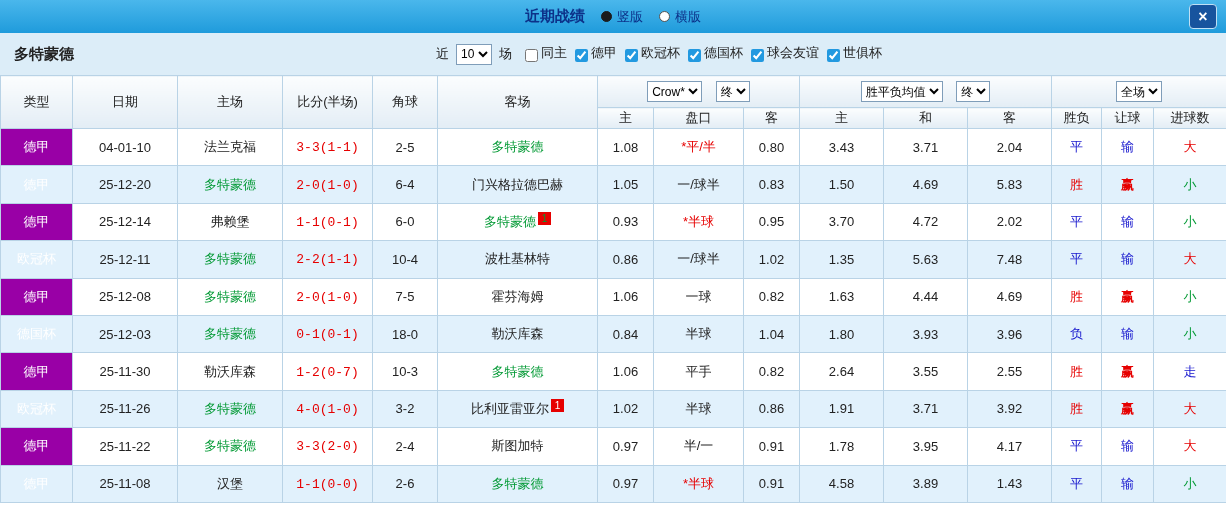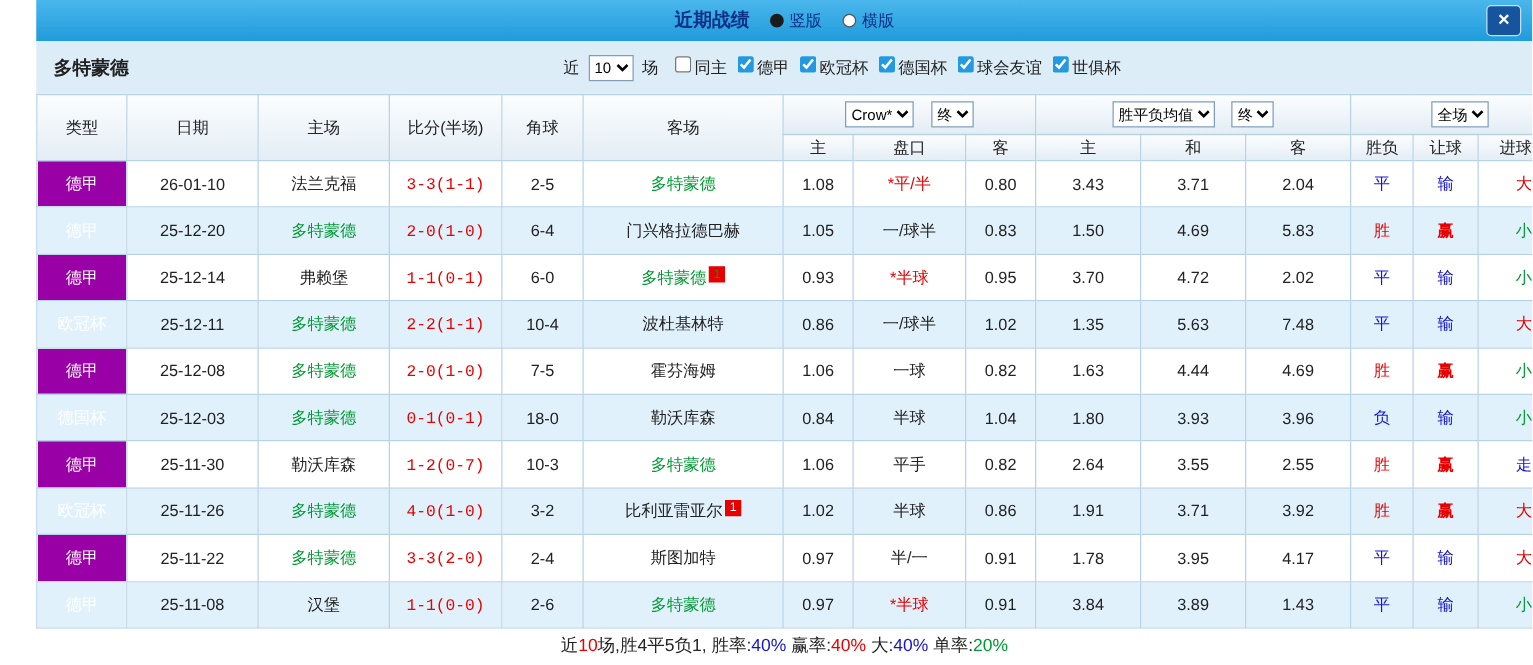--- a/index.html
+++ b/index.html
@@ -1,36 +1,36 @@
 <!DOCTYPE html>
 <html><head>
 <meta charset="utf-8">
 <style>
   * { margin:0; padding:0; box-sizing:border-box; }
   html,body { width:1226px; height:532px; background:#fff; font-family:"Liberation Sans", sans-serif; }
-  .app { width:1226px; height:532px; display:flex; flex-direction:column; overflow:hidden; background:#fff;padding-left:29px; }
+  .app { width:1226px; height:532px; display:flex; flex-direction:column; overflow:hidden; background:#fff; }
 
   
   .titlebar { height:33px; flex:0 0 33px; background:linear-gradient(180deg,#4ab7ec,#1f9bdb);
     display:flex; align-items:center; justify-content:center; position:relative; }
   .titlebar .title { font-size:15px; font-weight:bold; color:#0c3189; }
   .radio-group { display:inline-flex; align-items:center; gap:5px; margin-left:16px; cursor:pointer; }
   .radio-dot { width:11px; height:11px; border-radius:50%; background:#1b1b1b; border:1px solid #1b1b1b; }
   .radio-dot.empty { background:#fff; border:1px solid #555; }
   .radio-label { font-size:13px; color:#0c3189; }
   .close-btn { position:absolute; right:9px; top:4px; width:28px; height:25px; background:#17549e;
     border:1px solid #bfe0f5; border-radius:4px; color:#fff; display:flex; align-items:center;
     justify-content:center; font-size:16px; font-weight:bold; cursor:pointer; }
 
   
   .filterbar { height:42px; flex:0 0 42px; background:#dcedf8; display:flex; align-items:center; position:relative; justify-content:center; }
   .team-name { position:absolute; left:14px; font-size:15px; font-weight:bold; color:#222; }
   .filter-controls { display:flex; align-items:center; gap:5px; position:relative; left:46px; font-size:13px; color:#222; }
   .filter-controls select { font-size:12px; height:21px; border:1px solid #7f9db9; background:#fff; margin:0 2px; }
-  .filter-option { display:inline-flex; align-items:flex-start; gap:3px; margin-left:8px; cursor:pointer; font-size:13px; color:#222; }
+  .filter-option { display:inline-flex; align-items:flex-end; gap:3px; margin-left:8px; cursor:pointer; font-size:13px; color:#222; }
   .filter-option input { width:13px; height:13px; accent-color:#2299e0; }
 
   
   table { border-collapse:collapse; table-layout:fixed; width:1226px; flex:0 0 auto; }
   th, td { border:1px solid #b9d3e6; text-align:center; font-size:13px; color:#222;
     overflow:hidden; white-space:nowrap; padding:0; font-weight:normal; }
   thead th { background:linear-gradient(180deg,#fbfdfe,#e3edf5); }
   thead tr.h1 th { height:32px; }
   thead tr.h1 th[rowspan] { height:53px; }
   thead tr.h2 th { height:21px; }
@@ -154,21 +154,21 @@
         <th>和</th>
         <th>客</th>
         <th>胜负</th>
         <th>让球</th>
         <th>进球数</th>
       </tr>
     </thead>
     <tbody>
         <tr class="data-row">
           <td class="league lg-purple"><span>德甲</span></td>
-          <td><span>26-01-10</span></td>
+          <td><span>04-01-10</span></td>
           <td class="team"><span>法兰克福</span></td>
           <td class="score"><span>3-3(1-1)</span></td>
           <td><span>2-5</span></td>
           <td class="team green"><span>多特蒙德</span></td>
           <td><span>1.08</span></td>
           <td class="hred"><span>*平/半</span></td>
           <td><span>0.80</span></td>
           <td><span>3.43</span></td>
           <td><span>3.71</span></td>
           <td><span>2.04</span></td>
@@ -315,27 +315,24 @@
         <tr class="data-row">
           <td class="league lg-purple"><span>德甲</span></td>
           <td><span>25-11-08</span></td>
           <td class="team"><span>汉堡</span></td>
           <td class="score"><span>1-1(0-0)</span></td>
           <td><span>2-6</span></td>
           <td class="team green"><span>多特蒙德</span></td>
           <td><span>0.97</span></td>
           <td class="hred"><span>*半球</span></td>
           <td><span>0.91</span></td>
-          <td><span>3.84</span></td>
+          <td><span>4.58</span></td>
           <td><span>3.89</span></td>
           <td><span>1.43</span></td>
           <td class="c-blue"><span>平</span></td>
           <td class="c-blue"><span>输</span></td>
           <td class="c-green"><span>小</span></td>
         </tr>
       </tbody>
   </table>
 
-  <div class="footer">
-    <span><span>近</span><span class="f-red">10</span><span>场,胜4平5负1, 胜率:</span><span class="f-blue">40%</span><span> 赢率:</span><span class="f-red">40%</span><span> 大:</span><span class="f-blue">40%</span><span> 单率:</span><span class="f-green">20%</span></span>
-  </div>
 
 </div>
 
 </body></html>

